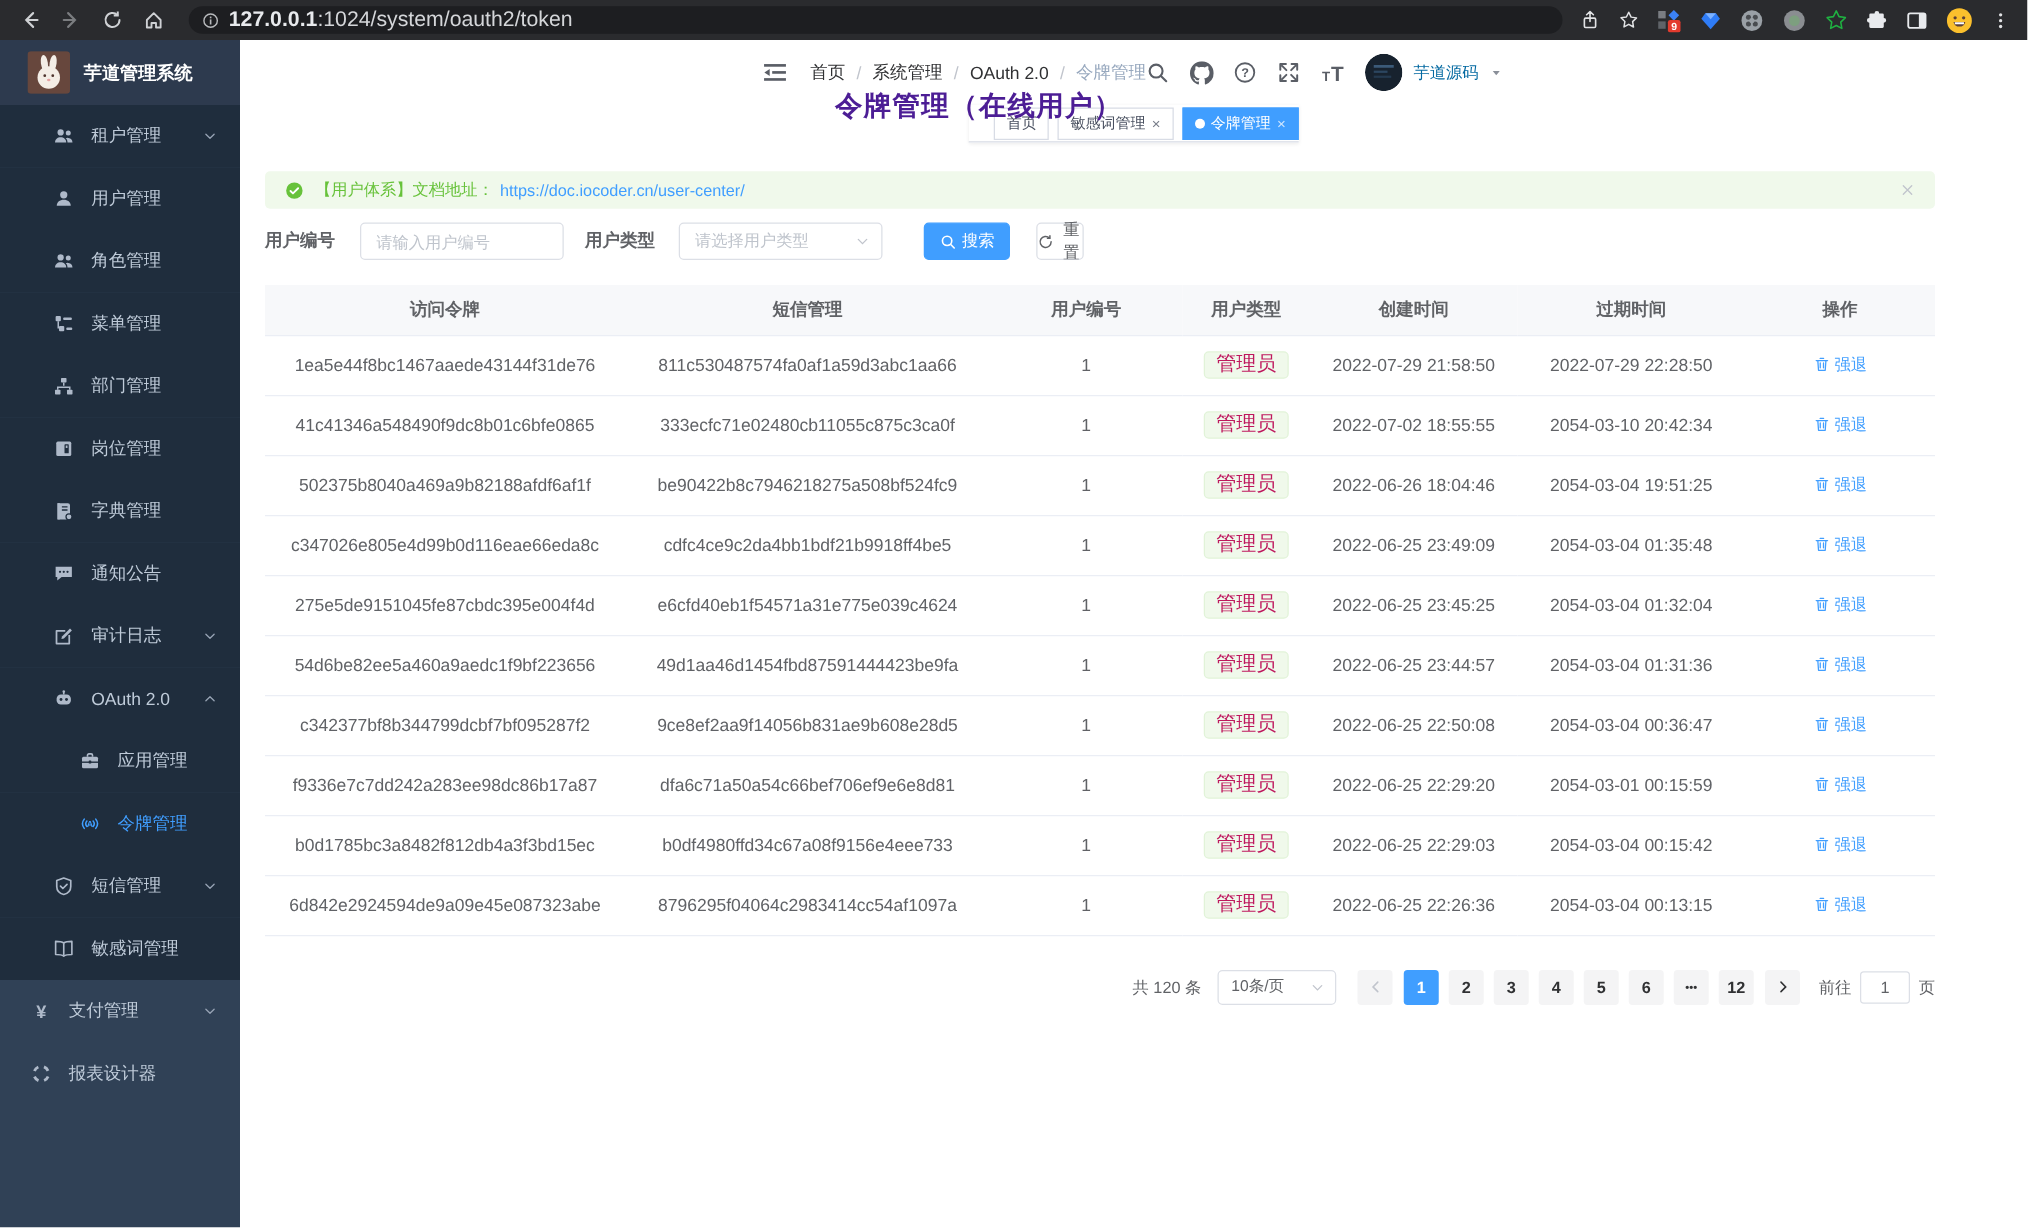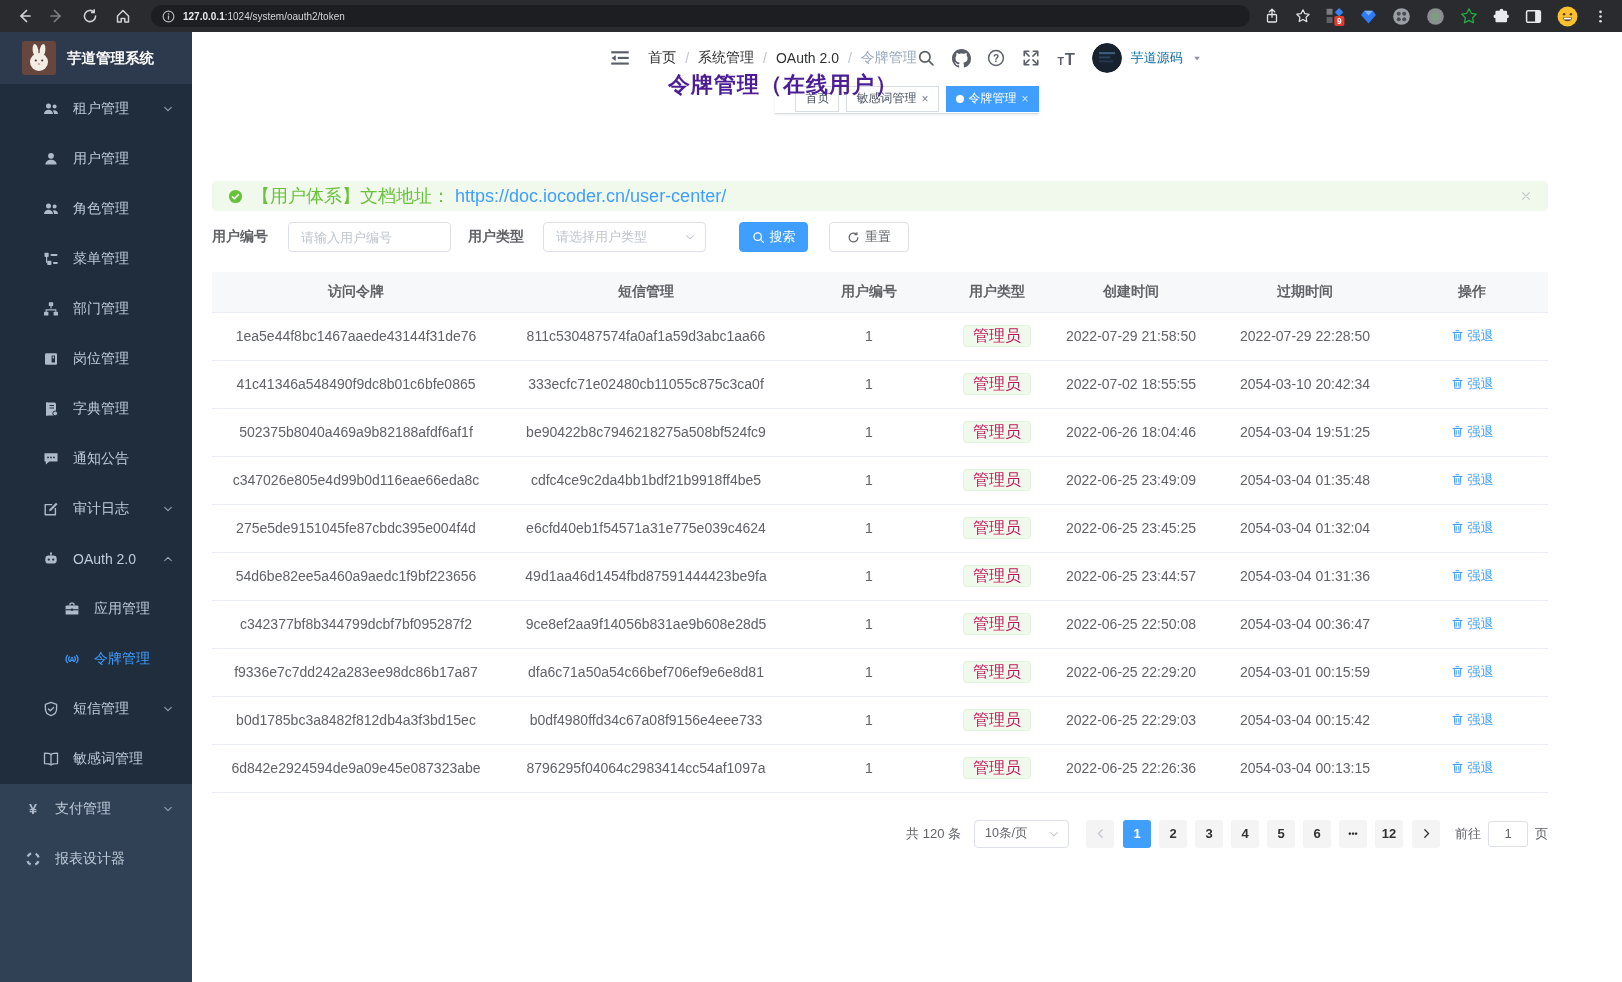--- a/index.html
+++ b/index.html
@@ -6,21 +6,21 @@
   html,body { width:1622px; height:982px; overflow:hidden; background:#fff;
     font-family:"Liberation Sans","DejaVu Sans",sans-serif; }
   svg { display:block; }
   svg text { font-family:"Liberation Sans","DejaVu Sans",sans-serif; }
 
   
   .chrome { height:32px; background:#2a2b2e; display:flex; align-items:center; padding:0 10px; }
   .chrome .nav { display:flex; align-items:center; gap:17px; color:#cfd1d4; padding:0 6px; }
   .chrome .nav .dim { color:#7b7d80; }
   .urlbar { flex:1; height:22px; margin:0 14px; background:#1d1e21; border-radius:12px;
-    display:flex; align-items:center; padding:0 11px; gap:8px; color:#e8eaed; font-size:10px; }
+    display:flex; align-items:center; padding:0 11px; gap:8px; color:#e8eaed; font-size:17px; }
   .urlbar .host { font-weight:700; }
   .urlbar .rest { color:#d4d6d9; }
   .chrome .right { display:flex; align-items:center; gap:15px; color:#e2e3e5; padding-right:4px; }
 
   
   .app { display:flex; height:950px; }
 
   
   .sidebar { width:192px; background:#304156; display:flex; flex-direction:column; flex:none; }
   .side-head { height:52px; background:#2d3a4e; display:flex; align-items:center; padding-left:22px; gap:11px; flex:none; }
@@ -55,37 +55,37 @@
     font-size:12px; display:flex; align-items:center; gap:5px; cursor:pointer; }
   .tag .dot { width:8px; height:8px; border-radius:50%; background:#fff; display:none; }
   .tag.active { background:#409eff; border-color:#409eff; color:#fff; }
   .tag.active .dot { display:block; }
   .tag .x { font-size:12px; line-height:1; opacity:.75; }
 
   
   .content { padding:23px 74px 0 20px; }
 
   .alert { height:30px; background:#f0f9eb; border-radius:4px; display:flex; align-items:center;
-    padding:0 16px; font-size:18px; color:#67c23a; gap:9px;margin-top:44px; }
+    padding:0 16px; font-size:13px; color:#67c23a; gap:9px; }
   .alert a { color:#409eff; text-decoration:none; }
   .alert .close { margin-left:auto; color:#c0c4cc; width:12px; height:12px; cursor:pointer; }
 
   .filters { margin-top:11px; display:flex; align-items:center; }
   .f-label { font-size:14px; font-weight:700; color:#606266; }
   .f-input { width:163px; height:30px; border:1px solid #dcdfe6; border-radius:4px; padding:0 12px;
     font-size:13px; color:#606266; margin-left:20px; font-family:inherit; }
   .f-input::placeholder { color:#bfc4cc; }
   .f-select { width:163px; height:30px; border:1px solid #dcdfe6; border-radius:4px; margin-left:19px;
     display:flex; align-items:center; padding:0 12px; font-size:13px; color:#bfc4cc; position:relative; cursor:pointer; }
   .f-select .chev { position:absolute; right:9px; width:12px; height:12px; color:#c0c4cc; }
   .lbl2 { margin-left:17px; }
   .btn { height:30px; border-radius:4px; font-size:13px; display:inline-flex; align-items:center;
     justify-content:center; gap:5px; cursor:pointer; font-family:inherit; }
   .btn-primary { background:#409eff; border:1px solid #409eff; color:#fff; width:69px; margin-left:33px; }
-  .btn-plain { background:#fff; border:1px solid #dcdfe6; color:#606266; width:80px; margin-left:21px; }
+  .btn-plain { background:#fff; border:1px solid #dcdfe6; color:#606266; width:38px; margin-left:21px; }
   .btn .bic { width:13px; height:13px; }
 
   table.grid { margin-top:20px; width:100%; border-collapse:collapse; table-layout:fixed; }
   .grid th { height:40px; background:#f7f8fa; font-size:14px; font-weight:700; color:#606266;
     text-align:center; border-bottom:1px solid #ebeef5; }
   .grid td { height:48px; font-size:14px; color:#606266; text-align:center; border-bottom:1px solid #ebeef5; }
   .badge { display:inline-block; padding:2px 9px; background:#f0f9eb; border:1px solid #e1f3d8;
     border-radius:4px; color:#be185d; font-size:16px; line-height:16px; }
   .act { color:#409eff; font-size:13px; display:inline-flex; align-items:center; gap:4px; cursor:pointer; }
   .act .tic { width:13px; height:13px; }

